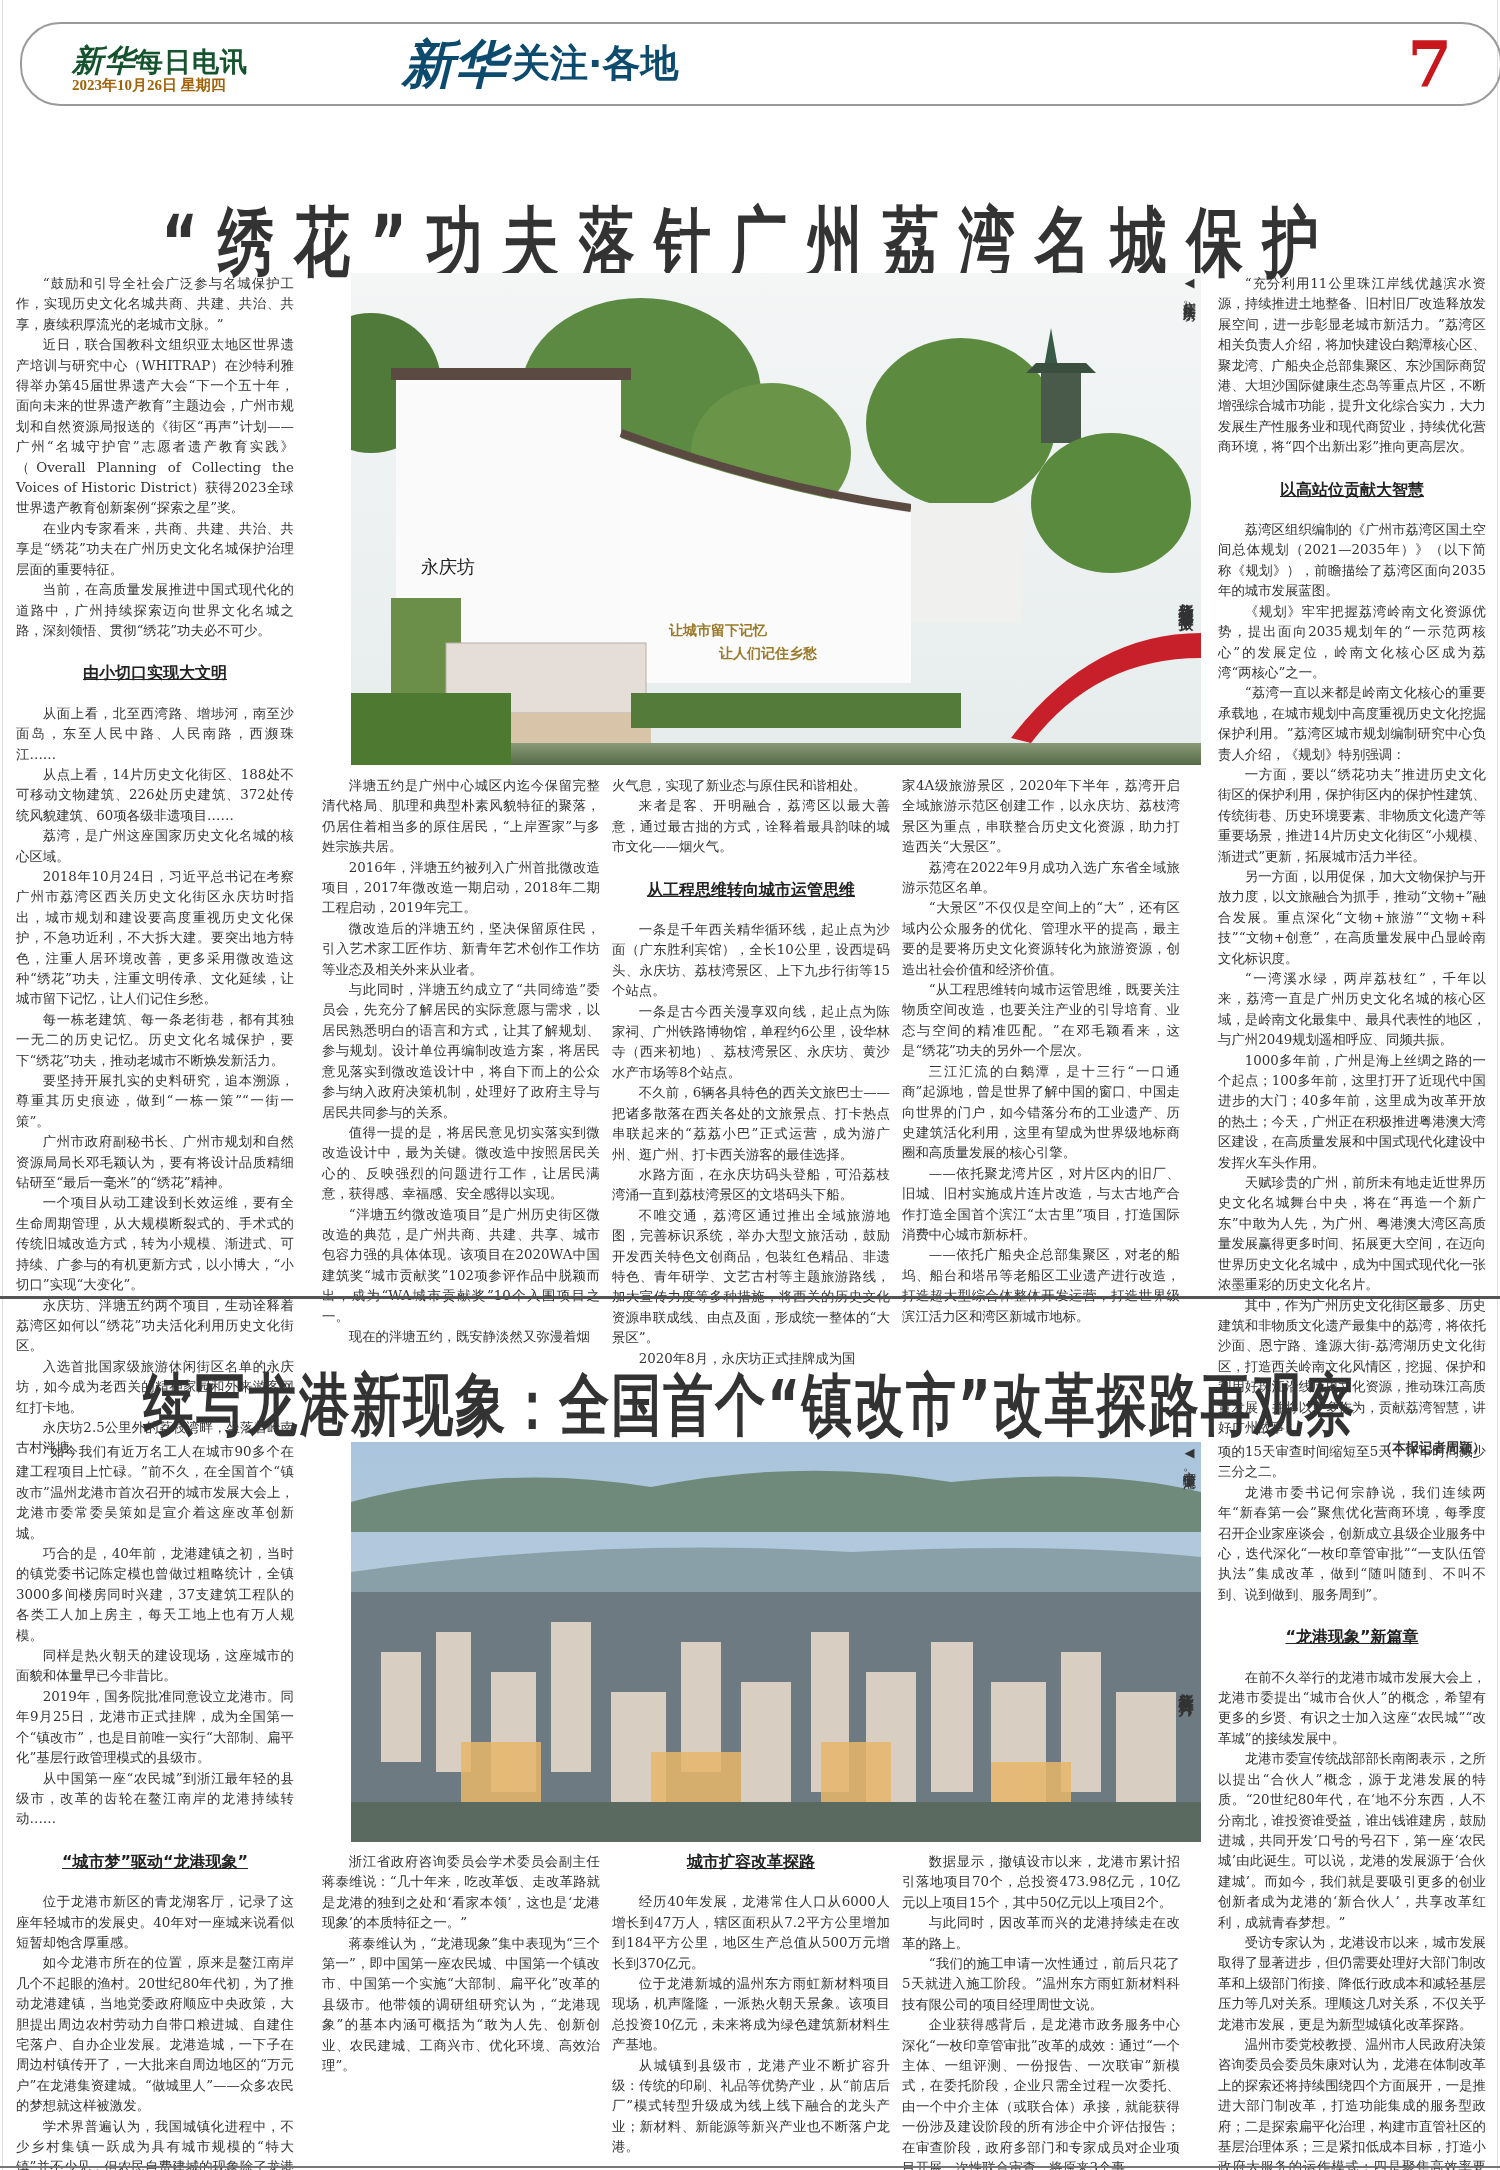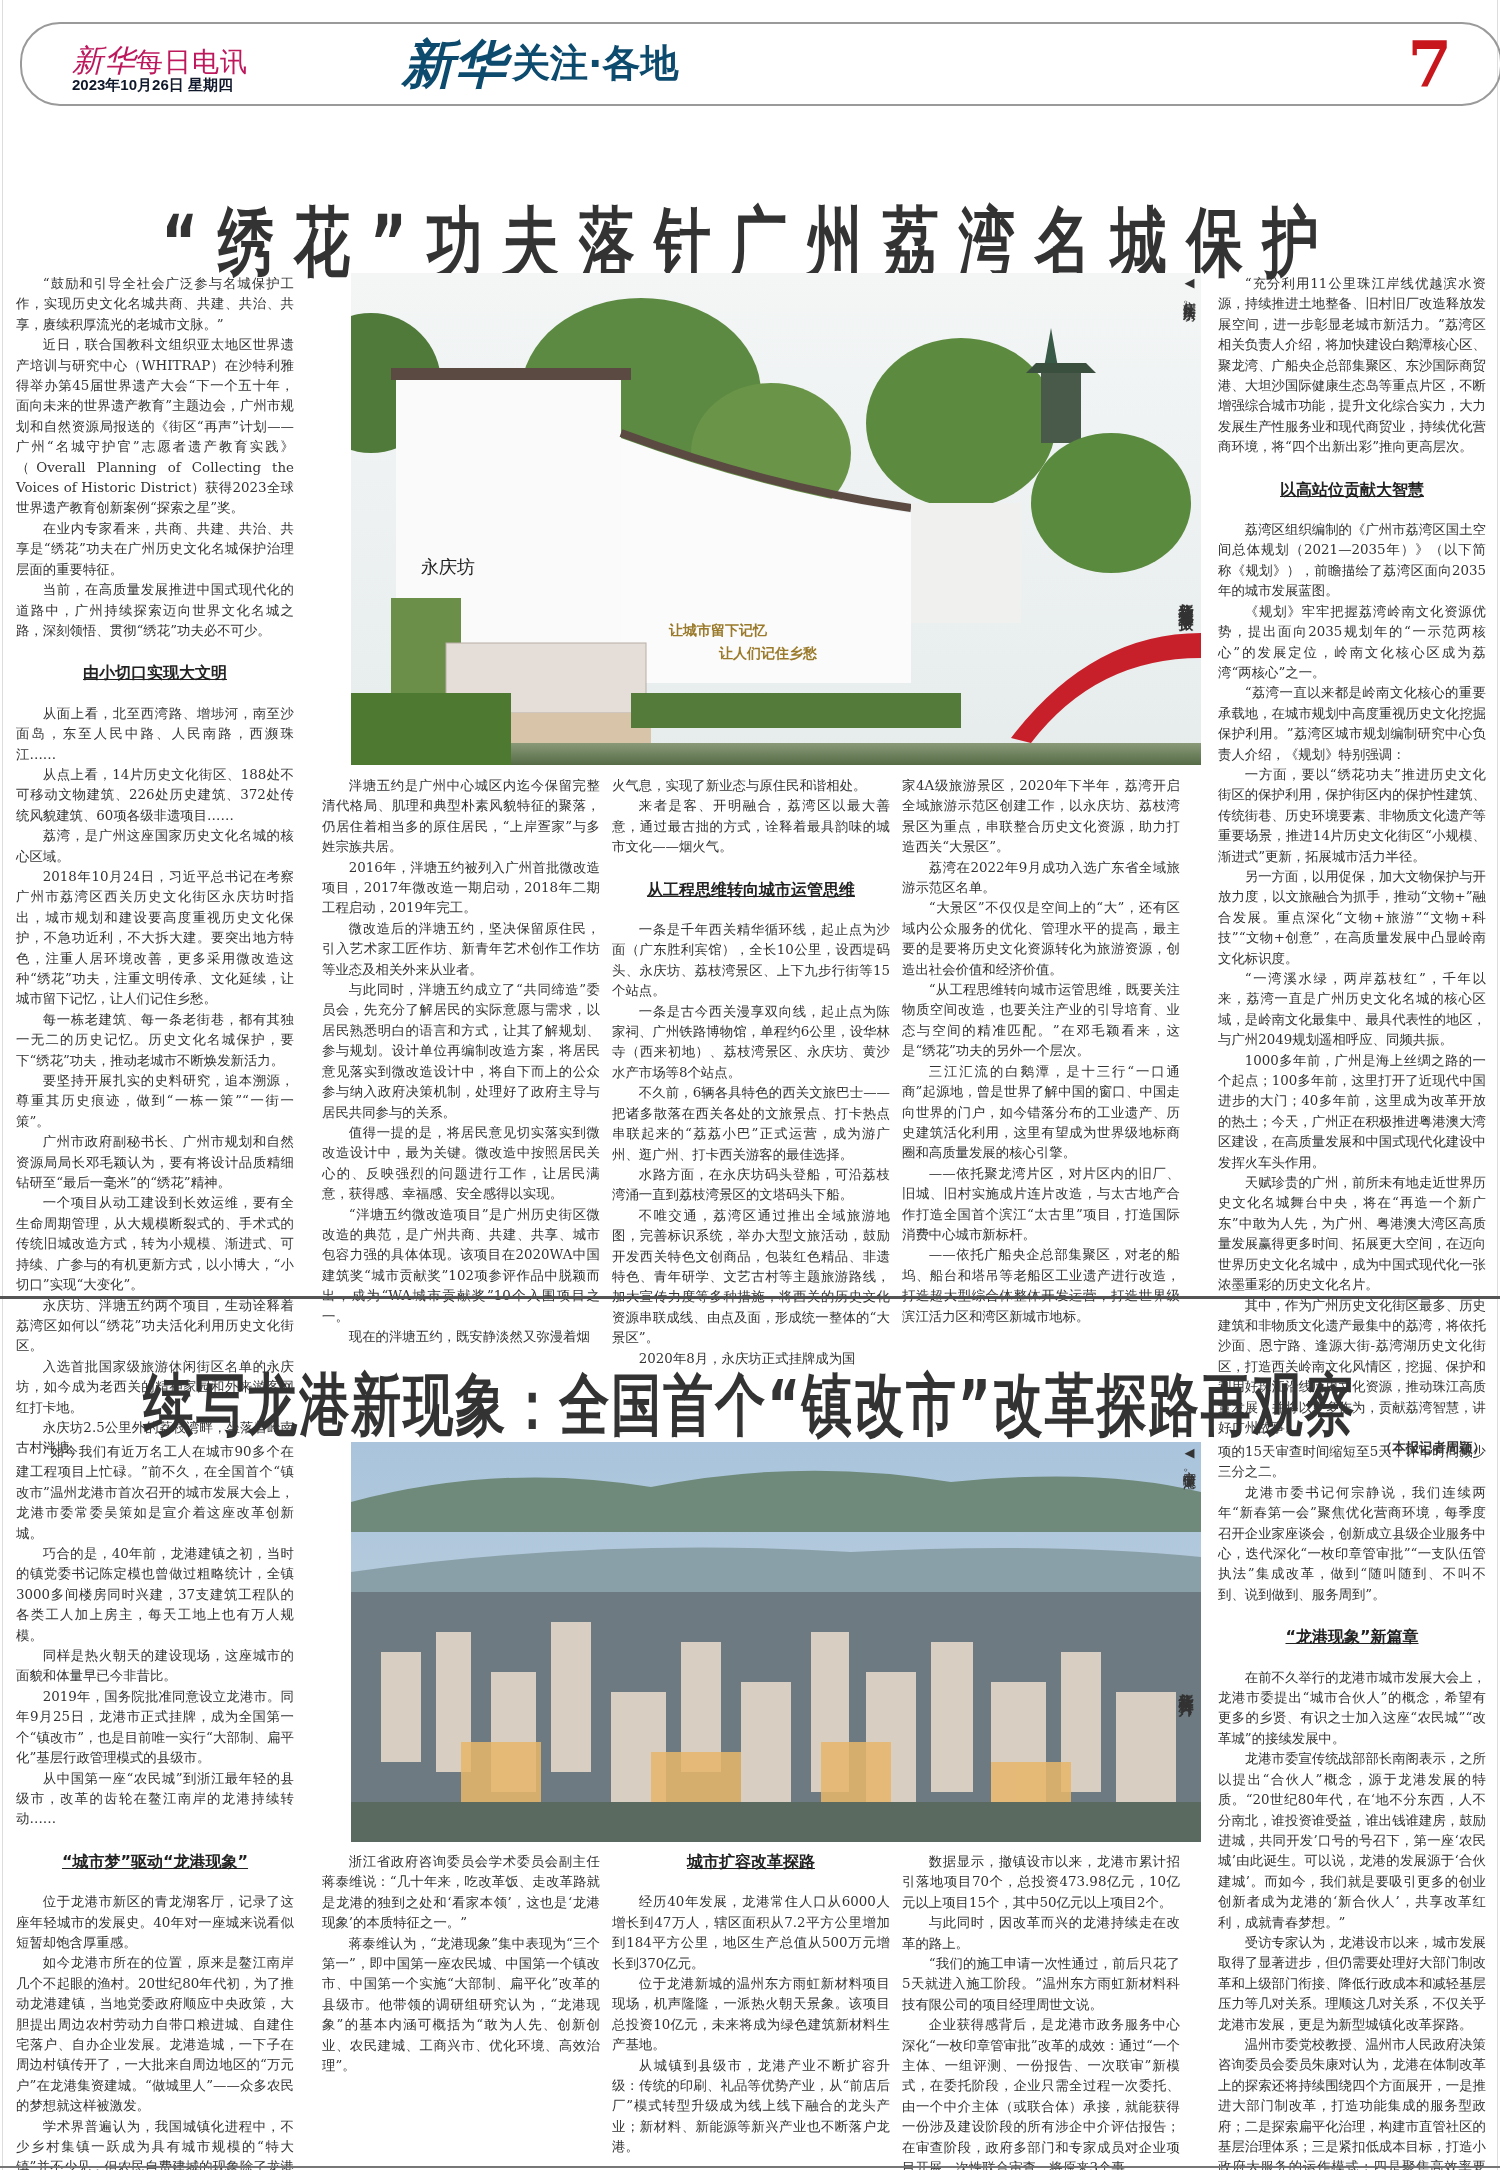--- a/index.html
+++ b/index.html
@@ -1,20 +1,20 @@
 <!DOCTYPE html>
 <html><head>
 <meta charset="utf-8">
 <style>
   html,body{margin:0;padding:0;background:#fff;}
   body{width:1500px;height:2170px;position:relative;overflow:hidden;font-family:"DejaVu Serif","Liberation Serif",serif;color:#2a2a2a;}
   .masthead{position:absolute;left:20px;top:22px;width:1482px;height:84px;box-sizing:border-box;border:2px solid #9a9a9a;border-radius:40px;}
-  .paper-name{position:absolute;left:50px;top:16px;font-size:27px;color:#be185d;font-weight:normal;font-family:"DejaVu Serif",serif;letter-spacing:1px;}
+  .paper-name{position:absolute;left:50px;top:16px;font-size:27px;color:#14532d;font-weight:bold;font-family:"DejaVu Serif",serif;letter-spacing:1px;}
   .paper-name .brand{font-style:italic;font-size:31px;}
-  .pub-date{position:absolute;left:50px;top:52px;font-size:15px;color:#0f172a;font-family:Liberation Sans, sans-serif;font-weight:bold;}
+  .pub-date{position:absolute;left:50px;top:52px;font-size:15px;color:#a16207;font-family:Liberation Serif, serif;font-weight:bold;}
   .section-title{position:absolute;left:380px;top:6px;font-size:52px;color:#0c4a6e;font-style:italic;font-weight:bold;font-family:"DejaVu Serif",serif;}
   .section-title .sub{font-style:normal;font-size:38px;font-family:"DejaVu Sans",sans-serif;margin-left:6px;vertical-align:6px;}
   .page-num{position:absolute;right:48px;top:6px;font-size:64px;color:#c8161d;font-weight:bold;font-family:"DejaVu Serif",serif;line-height:70px;}
 
   .headline{position:absolute;left:0;width:1500px;text-align:center;font-family:"DejaVu Sans",sans-serif;font-weight:bold;color:#333;transform:scaleY(1.35);}
   .h1{top:168px;font-size:56px;letter-spacing:20px;}
   .h2{top:1338px;font-size:50px;letter-spacing:2px;}
 
   .col{position:absolute;font-size:13.4px;line-height:20.4px;text-align:justify;color:#333;}
   .col p{margin:0;text-indent:2em;}

